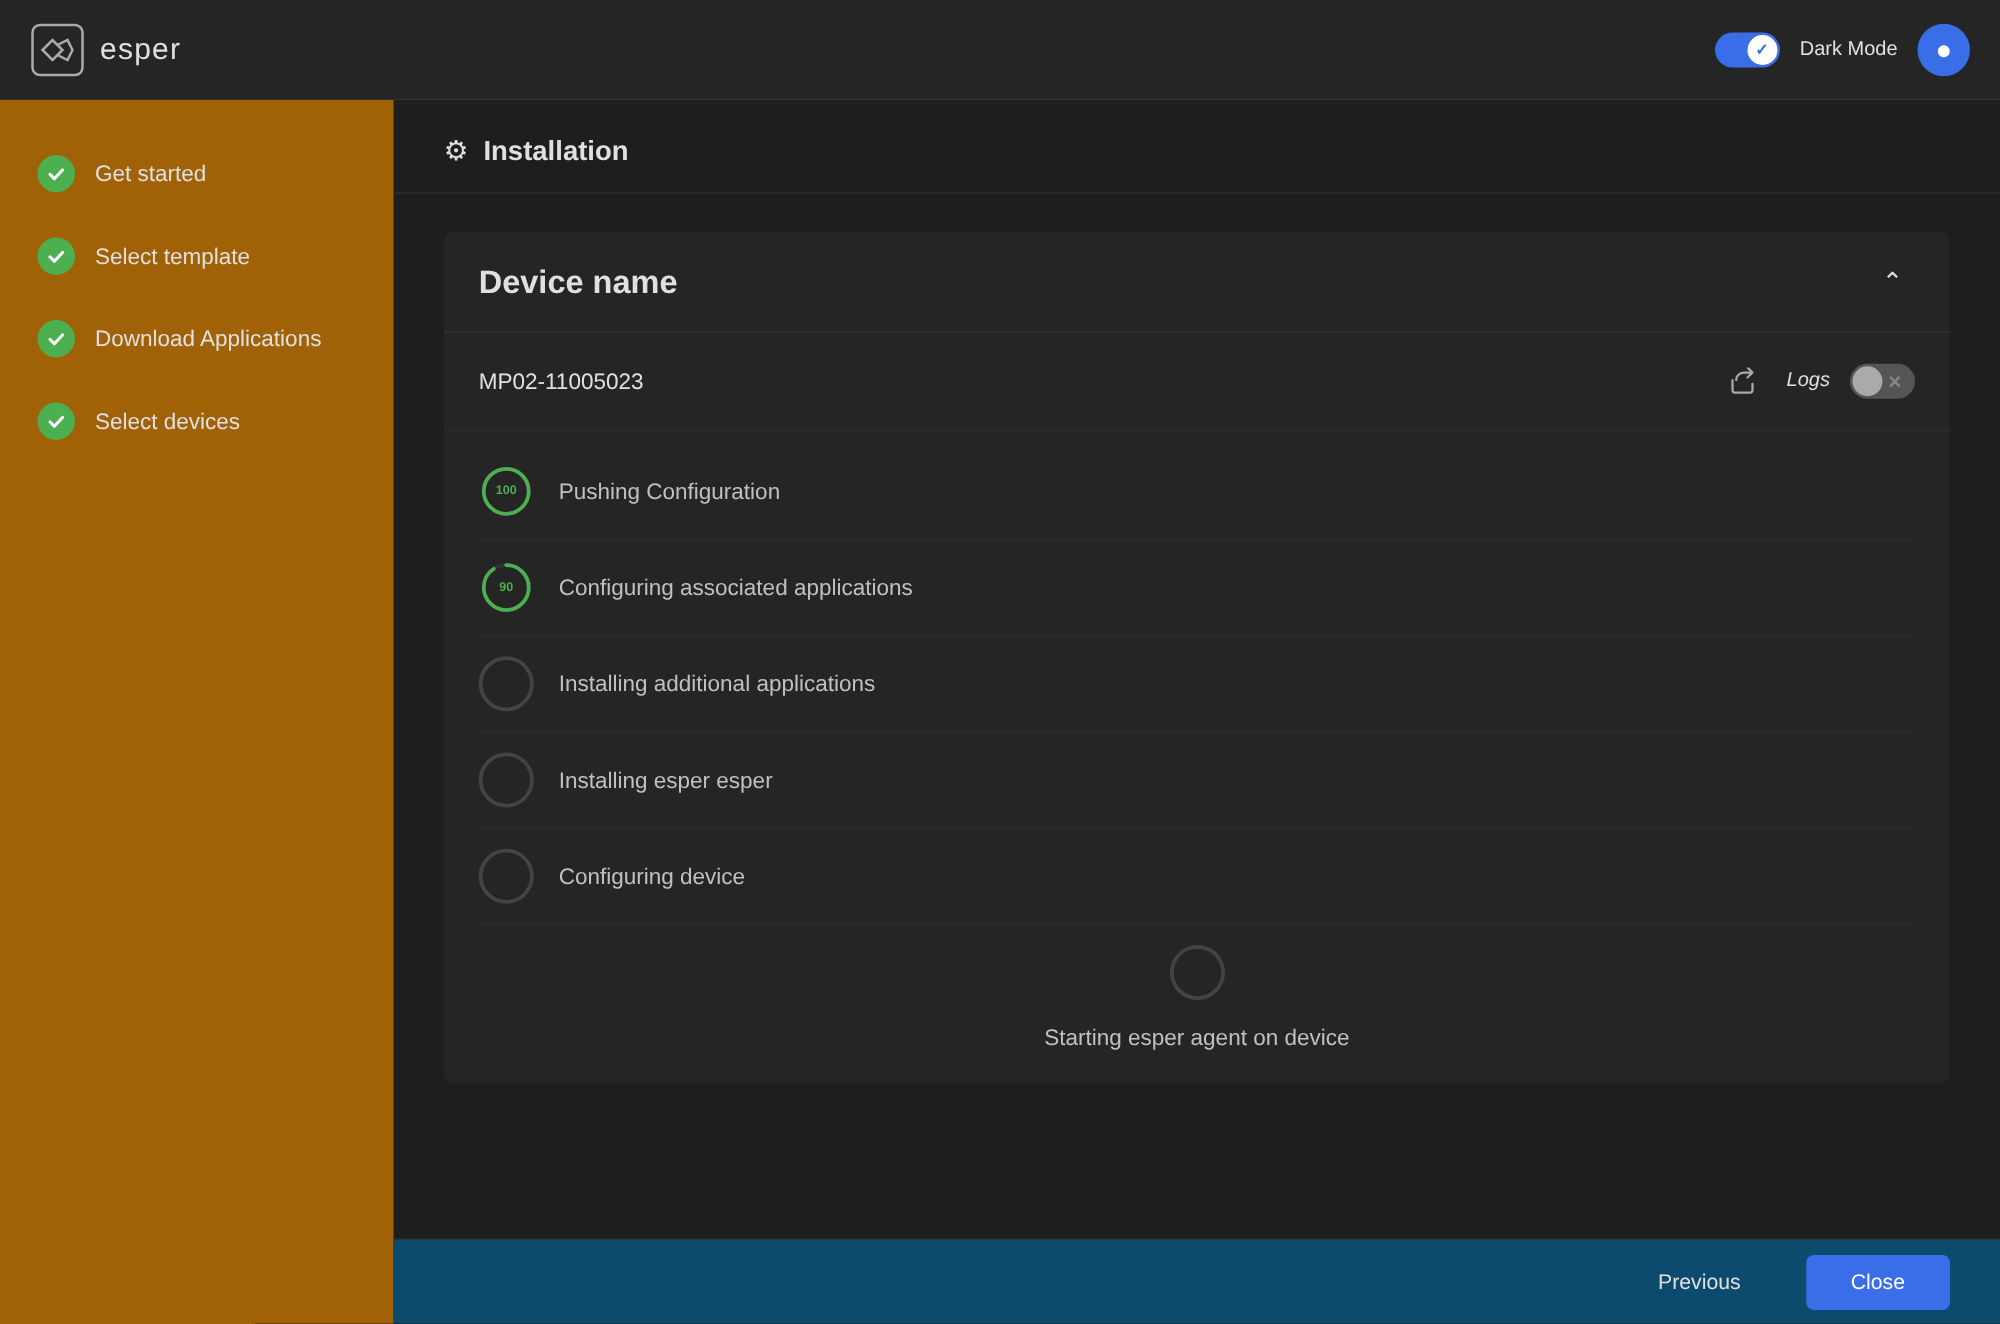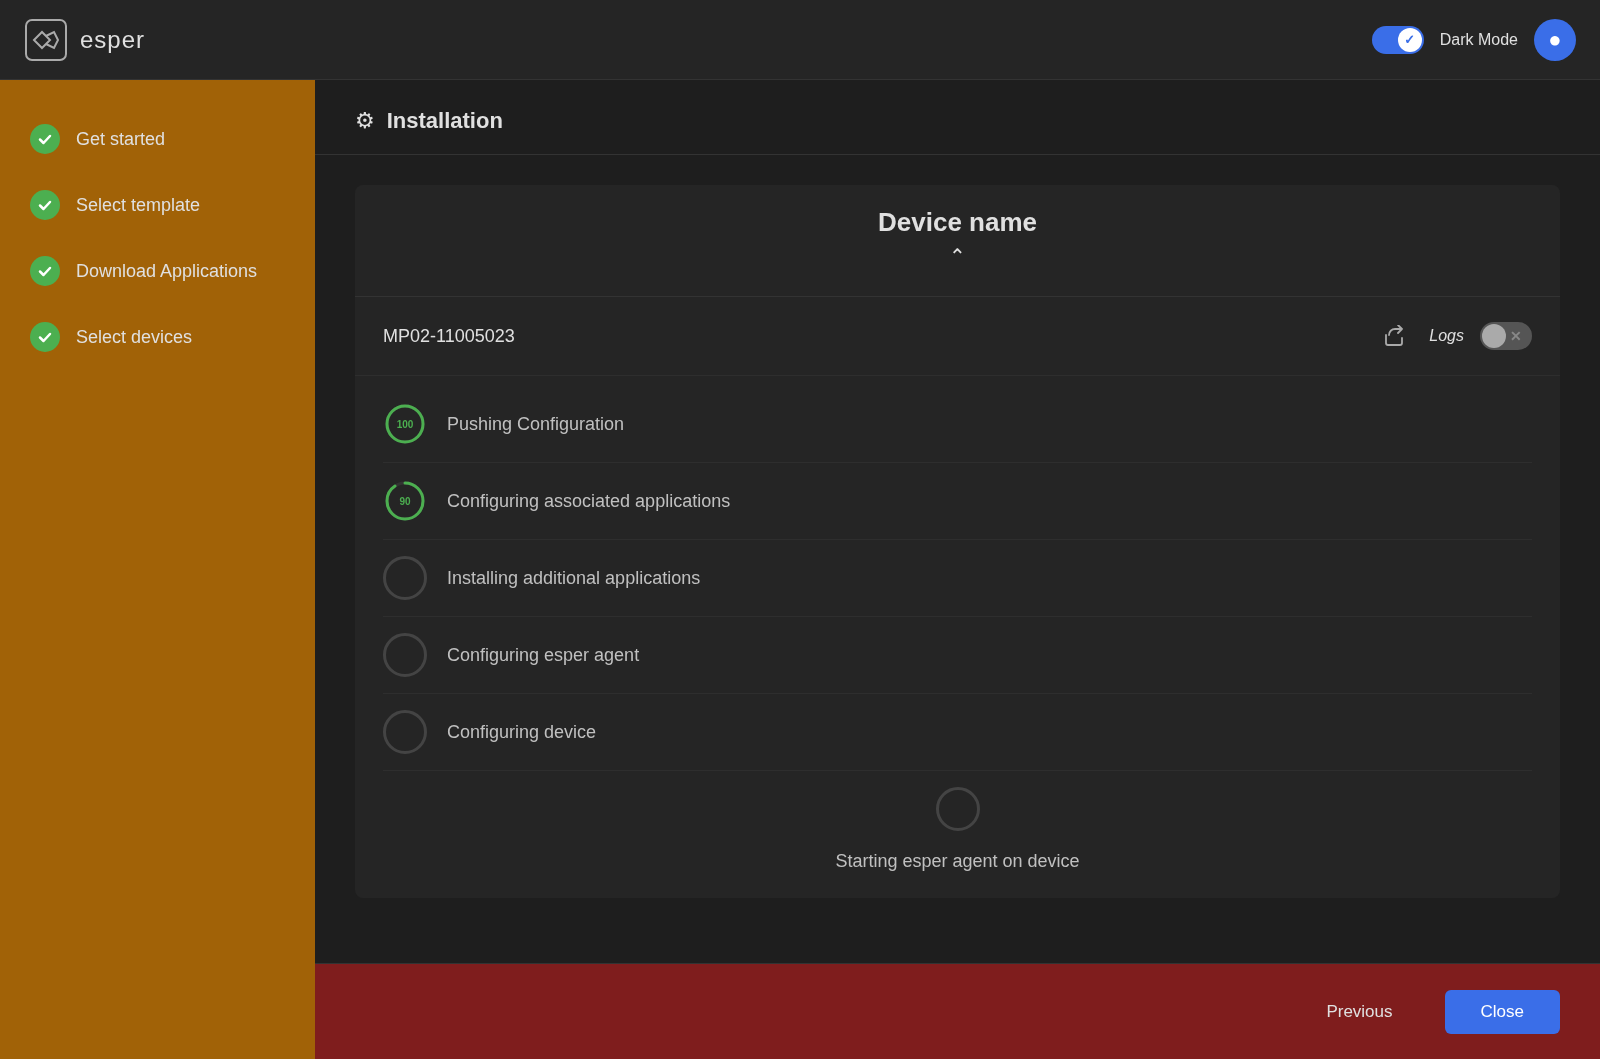--- a/index.html
+++ b/index.html
@@ -166,21 +166,20 @@
       background: #252525;
       border-radius: 8px;
       overflow: hidden;
     }
     .device-card-header {
       display: flex;
       align-items: center;
       justify-content: space-between;
       padding: 22px 28px;
       border-bottom: 1px solid #333;
-      flex-direction: column;
     }
     .device-name-title {
       font-size: 26px;
       font-weight: 700;
       color: #e0e0e0;
     }
     .collapse-btn {
       width: 36px;
       height: 36px;
       display: flex;
@@ -289,28 +288,28 @@
     .empty-circle {
       width: 44px;
       height: 44px;
       border: 3px solid #444;
       border-radius: 50%;
       flex-shrink: 0;
     }
 
     
     .footer {
-      height: 96px;
+      height: 68px;
       display: flex;
       align-items: center;
       justify-content: flex-end;
       padding: 0 40px;
       gap: 16px;
       border-top: 1px solid #333;
-      background: #7f1d1d;
+      background: #0c4a6e;
     }
     .btn-previous {
       padding: 12px 36px;
       background: transparent;
       border: none;
       color: #e0e0e0;
       font-size: 17px;
       cursor: pointer;
       border-radius: 6px;
     }
@@ -451,21 +450,21 @@
             <span class="progress-label-text">Configuring associated applications</span>
           </div>
 
           <div class="progress-item">
             <div class="empty-circle"></div>
             <span class="progress-label-text">Installing additional applications</span>
           </div>
 
           <div class="progress-item">
             <div class="empty-circle"></div>
-            <span class="progress-label-text">Configuring esper agent</span>
+            <span class="progress-label-text">Installing esper esper</span>
           </div>
 
           <div class="progress-item">
             <div class="empty-circle"></div>
             <span class="progress-label-text">Configuring device</span>
           </div>
 
           <div class="progress-item">
             <div class="empty-circle"></div>
             <span class="progress-label-text">Starting esper agent on device</span>

